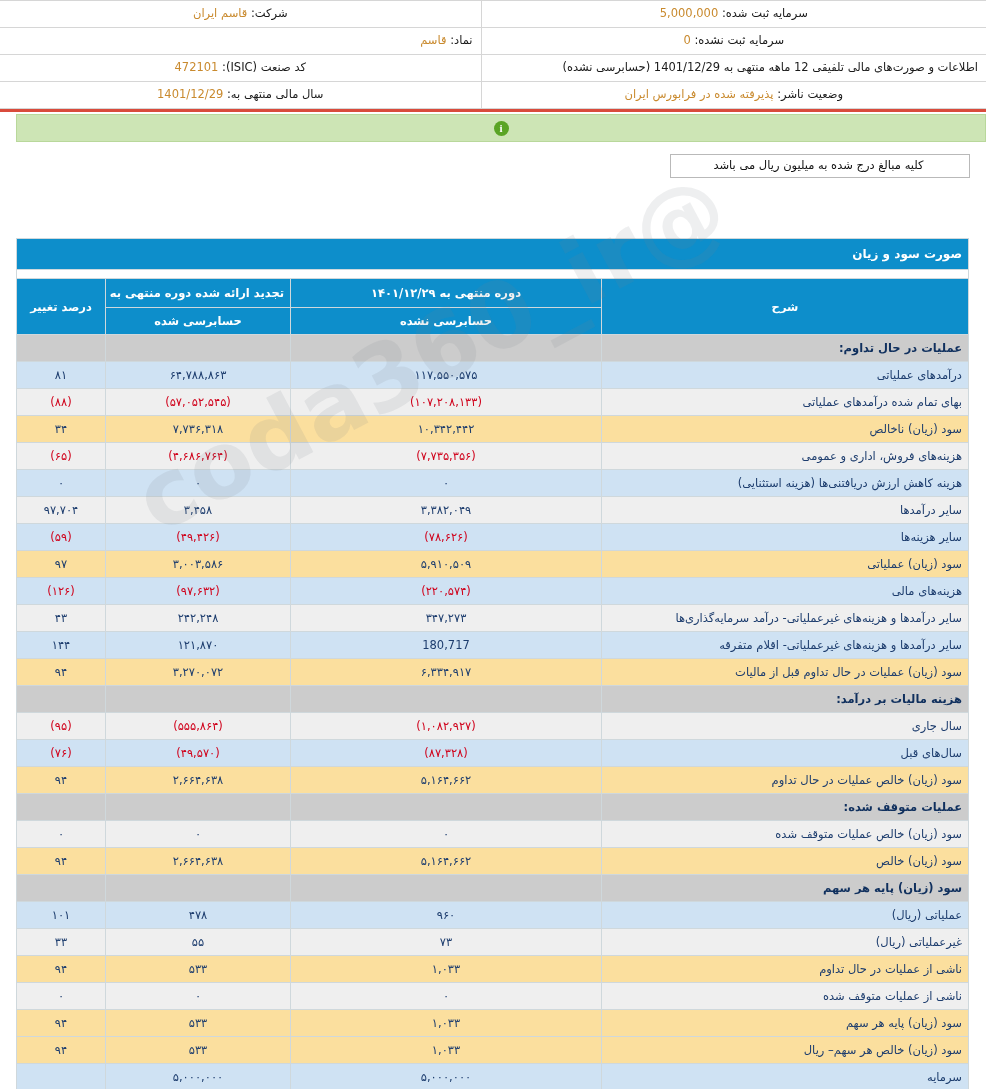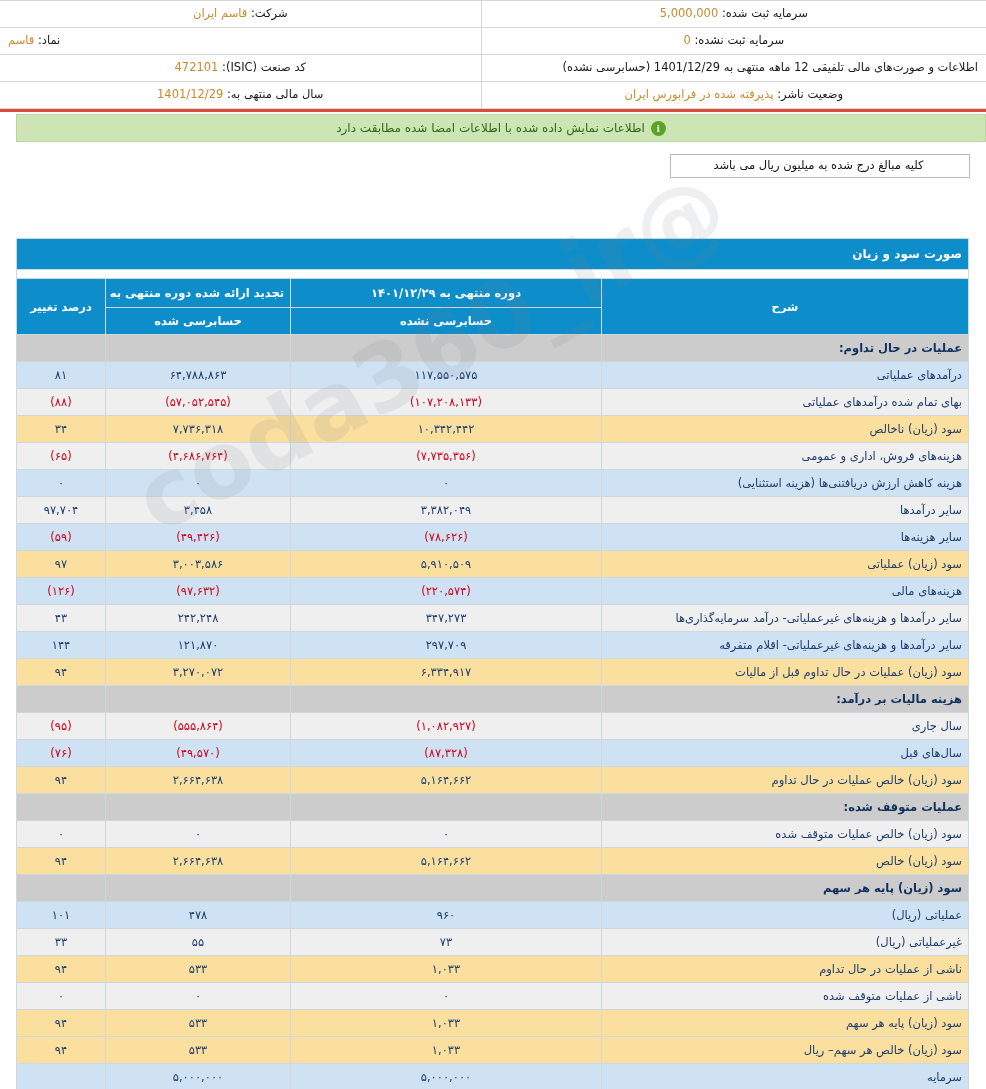--- a/index.html
+++ b/index.html
@@ -210,38 +210,37 @@
         <col style="width:505px">
         <col style="width:481px">
       </colgroup>
     <tbody>
         <tr>
           <td class="sep-left" style="text-align: center;"><span class="lbl">سرمایه ثبت شده: </span><span class="val-num">5,000,000</span></td>
           <td style="text-align: center;"><span class="lbl">شرکت: </span><span class="val">قاسم ایران</span></td>
         </tr>
         <tr>
           <td class="sep-left" style="text-align: center;"><span class="lbl">سرمایه ثبت نشده: </span><span class="val-num">0</span></td>
-          <td style="text-align: left;"><span class="lbl">نماد: </span><span class="val">قاسم</span></td>
+          <td style="text-align: right;"><span class="lbl">نماد: </span><span class="val">قاسم</span></td>
         </tr>
         <tr>
           <td class="sep-left" style="text-align: right;"><span class="lbl">اطلاعات و صورت‌های مالی تلفیقی  12 ماهه منتهی به 1401/12/29 (حسابرسی نشده)</span></td>
           <td style="text-align: center;"><span class="lbl">کد صنعت (ISIC): </span><span class="val-num">472101</span></td>
         </tr>
         <tr>
           <td class="sep-left" style="text-align: center;"><span class="lbl">وضعیت ناشر: </span><span class="val">پذیرفته شده در فرابورس ایران</span></td>
           <td style="text-align: center;"><span class="lbl">سال مالی منتهی به: </span><span class="val-num">1401/12/29</span></td>
         </tr>
       </tbody>
   </table>
 
   <div class="redline"></div>
 
   <div class="notice">
     <span class="info-icon">i</span>
-    <span>اطلاعات نمایش داده شده با اطلاعات امضا شده مطابقت دارد</span>
   </div>
 
   <div class="note-wrap">
     <div class="note-box">کلیه مبالغ درج شده به میلیون ریال می باشد</div>
   </div>
 
   <div class="spacer"></div>
 
   <div class="stmt-wrap">
     <table class="stmt">
@@ -331,21 +330,21 @@
             <td class="num neg">(۱۲۶)</td>
           </tr>
           <tr class="data r-gray">
             <td class="desc">سایر درآمدها و هزینه‌های غیرعملیاتی- درآمد سرمایه‌گذاری‌ها</td>
             <td class="num">۳۴۷,۲۷۳</td>
             <td class="num">۲۴۲,۲۴۸</td>
             <td class="num">۴۳</td>
           </tr>
           <tr class="data r-blue">
             <td class="desc">سایر درآمدها و هزینه‌های غیرعملیاتی- اقلام متفرقه</td>
-            <td class="num">۲۹۷,۷۰۹</td>
+            <td class="num">180,717</td>
             <td class="num">۱۲۱,۸۷۰</td>
             <td class="num">۱۴۴</td>
           </tr>
           <tr class="data r-yellow">
             <td class="desc">سود (زیان) عملیات در حال تداوم قبل از مالیات</td>
             <td class="num">۶,۳۳۴,۹۱۷</td>
             <td class="num">۳,۲۷۰,۰۷۲</td>
             <td class="num">۹۴</td>
           </tr>
           <tr class="section">

